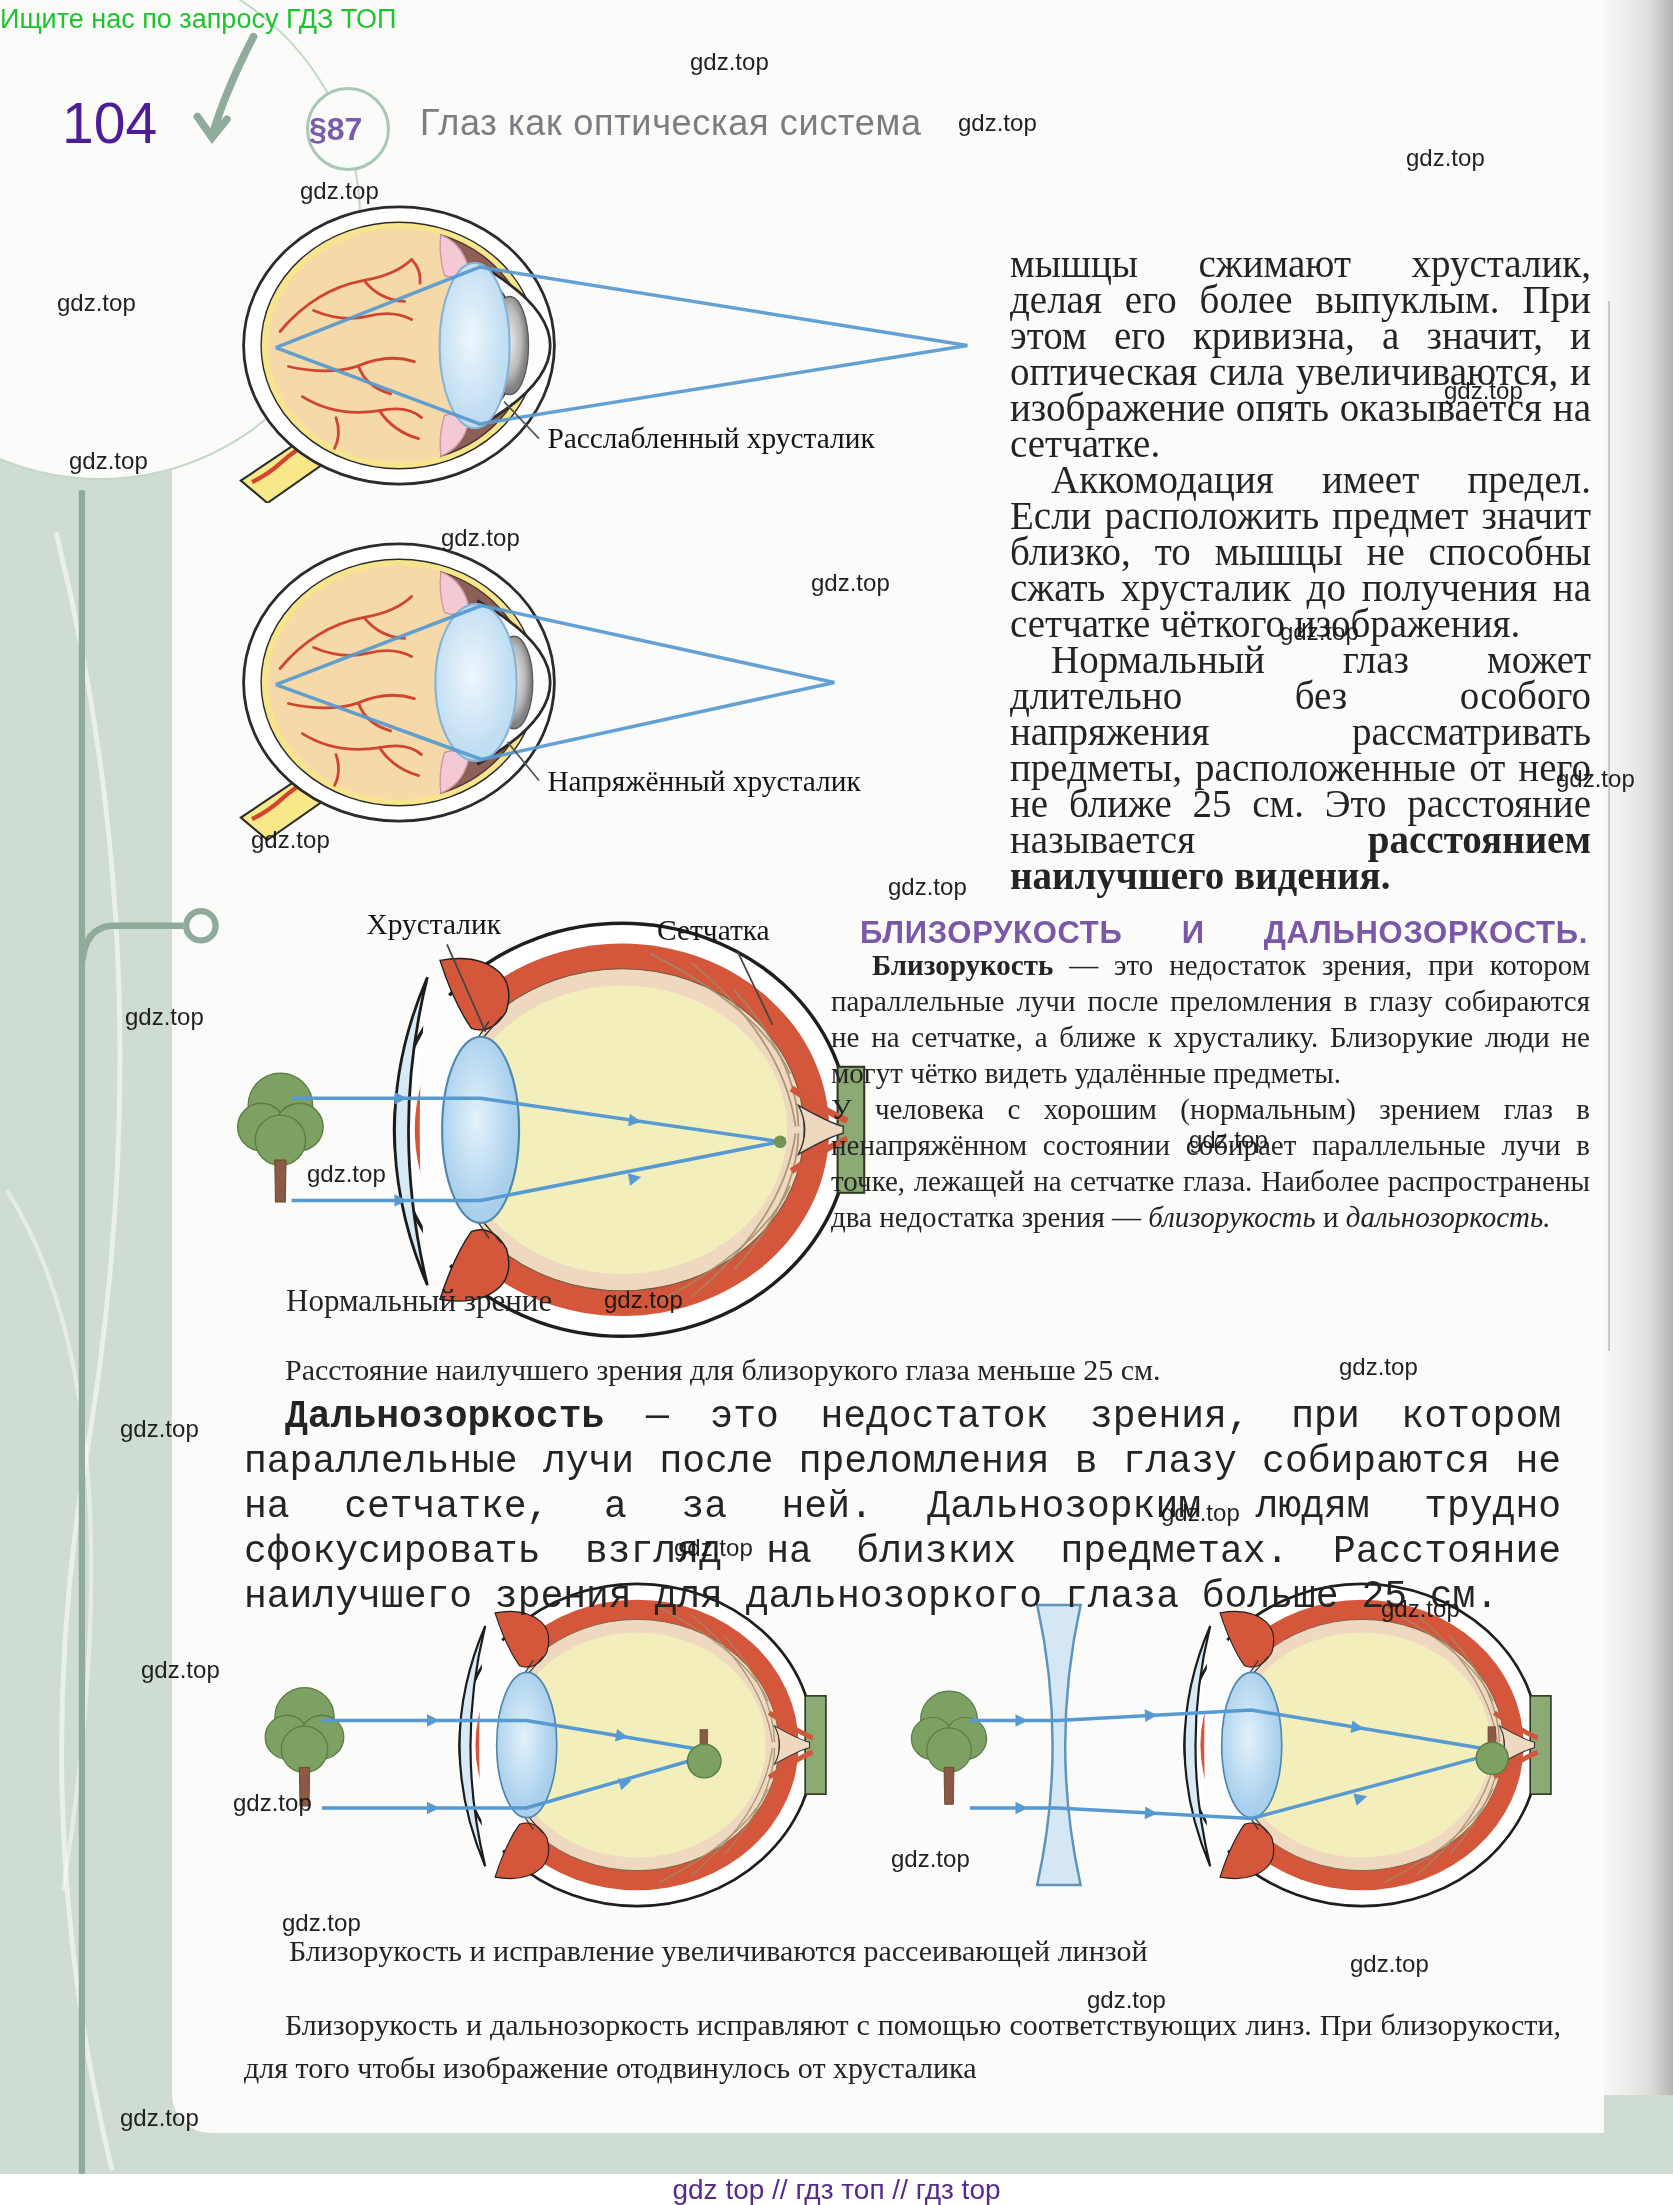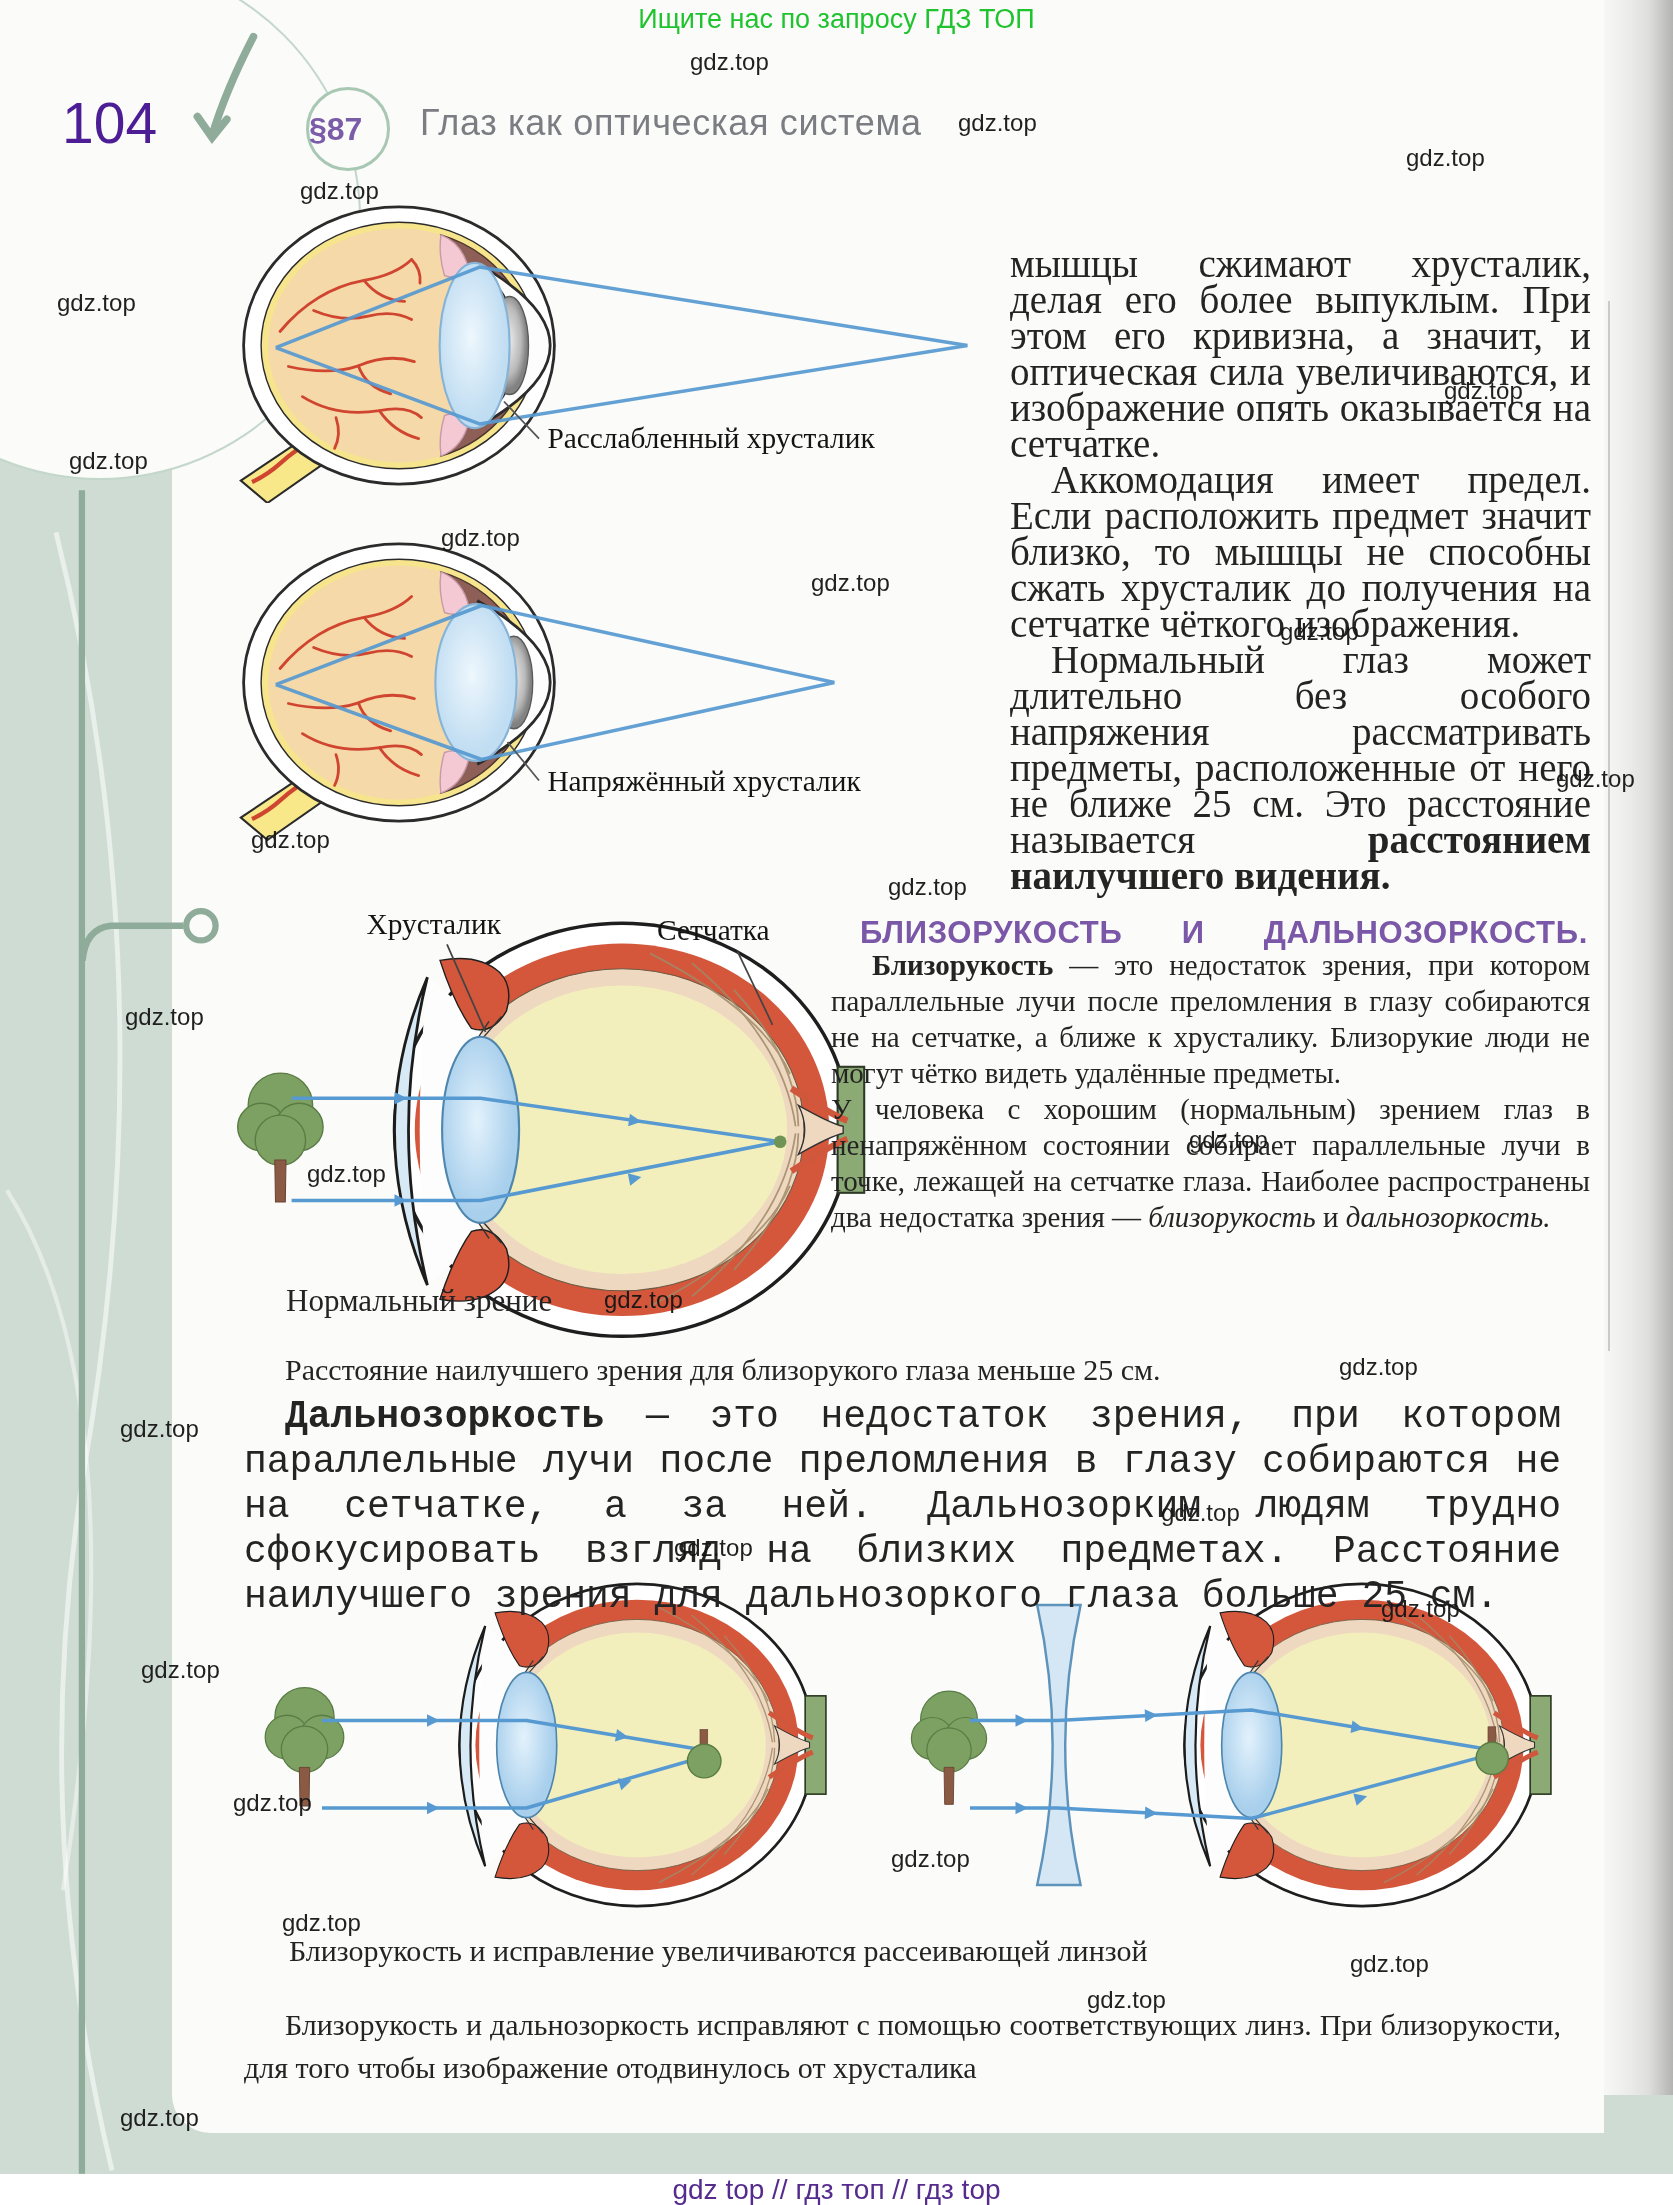--- a/index.html
+++ b/index.html
@@ -12,21 +12,21 @@
   .page-curve{left:172px;top:2095px;width:1432px;height:38px;background:#fbfbfa;
               border-bottom-left-radius:98px;}
   .big-circle{left:-161px;top:-42px;width:518px;height:518px;border-radius:50%;
               background:#fbfbfa;border:2.8px solid rgba(150,185,162,.55);}
   .footer-strip{left:0;top:2174px;width:1673px;height:31px;background:#ffffff;}
   
   .page-edge{left:1604px;top:0;width:69px;height:2095px;
      background:linear-gradient(to right,#f7f7f6 0%,#ececea 35%,#dededd 65%,#c2c2c1 88%,#b3b3b2 100%);}
   .page-edge-line{left:1608px;top:301px;width:2.1px;height:1050px;background:#adadac;opacity:.6;}
   
-  .banner{left:0;top:4.2px;width:1673px;text-align:center;
+  .banner{left:0;top:4.2px;width:1673px;
           font-family:"Liberation Sans",sans-serif;font-size:27px;color:#1fc32e;}
   .page-number{left:62px;top:90px;font-family:"Liberation Sans",sans-serif;
                font-size:57px;color:#4c1d95;}
   .section-badge{left:306px;top:87px;width:78px;height:78px;border-radius:50%;
      border:3.5px solid #a9c8b4;background:#fbfbfa;display:flex;align-items:center;justify-content:flex-start;
      font-family:"Liberation Sans",sans-serif;font-weight:bold;font-size:32px;color:#7a5ca8;}
   .page-title{left:420px;top:102px;font-family:"Liberation Sans",sans-serif;
               font-size:36px;color:#7b7d83;letter-spacing:0.7px;}
   
   .wm{position:absolute;font-family:"Liberation Sans",sans-serif;font-size:24px;

